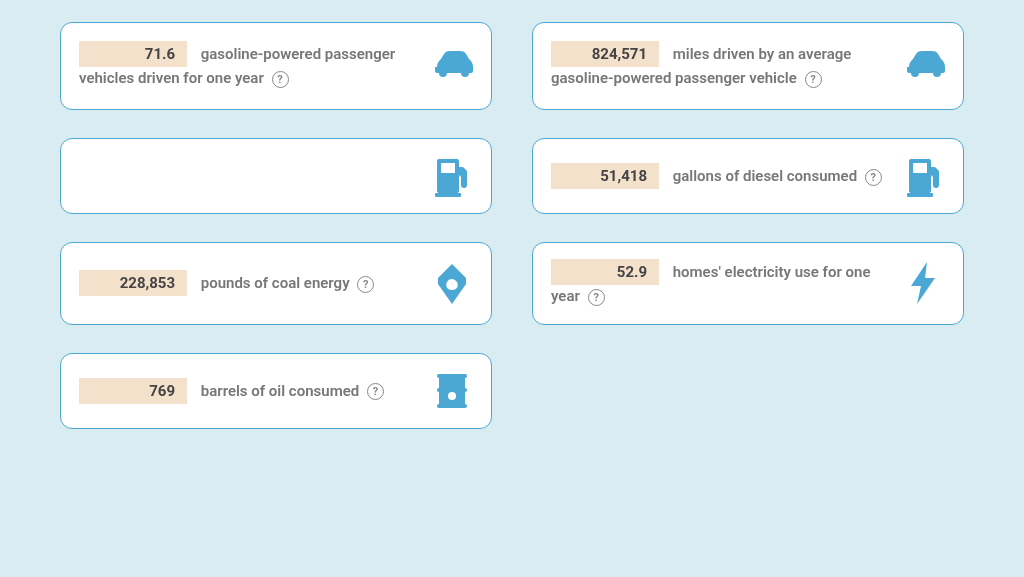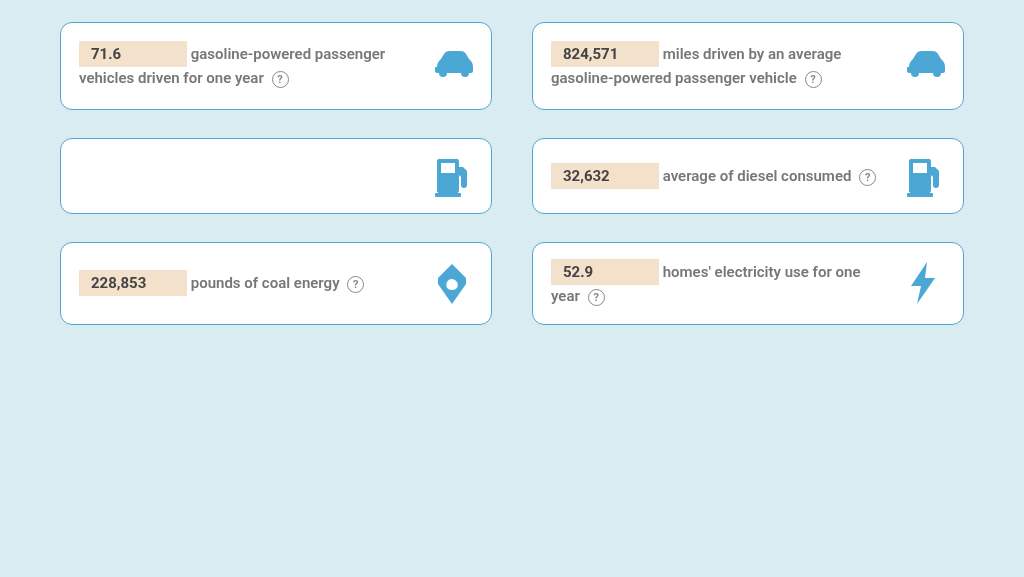--- a/index.html
+++ b/index.html
@@ -30,22 +30,23 @@
       min-height:76px;
       position:relative;
     }
     .card.tall { min-height:88px; align-items:flex-start; padding-top:18px; }
     .value-box {
       background:#f4e1cc;
       color:#444;
       font-weight:700;
       padding:4px 12px;
       min-width:108px;
-      text-align:left;
+      text-align:right;
       display:inline-block;
+      margin-right:10px;
     }
     .label { line-height:1.5; color:#777; }
     .label-wrap { display:inline; }
     .help {
       display:inline-flex;
       align-items:center;
       justify-content:center;
       width:17px; height:17px;
       border:1.5px solid #888;
       border-radius:50%;
@@ -150,22 +151,22 @@
   <div class="card">
     <span class="icon-slot">
         <svg viewBox="0 0 46 46">
           <use href="#ic-pump"></use>
         </svg>
       </span>
   </div>
 
   <div class="card">
     <div class="text-area">
-      <span class="value-box">32,632</span>
-      <span class="label">average of diesel consumed</span>
+      <span class="value-box">51,418</span>
+      <span class="label">gallons of diesel consumed</span>
       <span class="help">?</span>
     </div>
     <span class="icon-slot">
         <svg viewBox="0 0 46 46">
           <use href="#ic-pump"></use>
         </svg>
       </span>
   </div>
 
   <div class="card">
@@ -190,14 +191,26 @@
       <span class="help">?</span>
     </div>
     <span class="icon-slot">
         <svg viewBox="0 0 46 46">
           <use href="#ic-bolt"></use>
         </svg>
       </span>
   </div>
 
 
+  <div class="card">
+    <div class="text-area">
+      <span class="value-box">769</span>
+      <span class="label">barrels of oil consumed</span>
+      <span class="help">?</span>
+    </div>
+    <span class="icon-slot">
+        <svg viewBox="0 0 46 46">
+          <use href="#ic-barrel"></use>
+        </svg>
+      </span>
+  </div>
 
 </div>
 
 </body></html>

